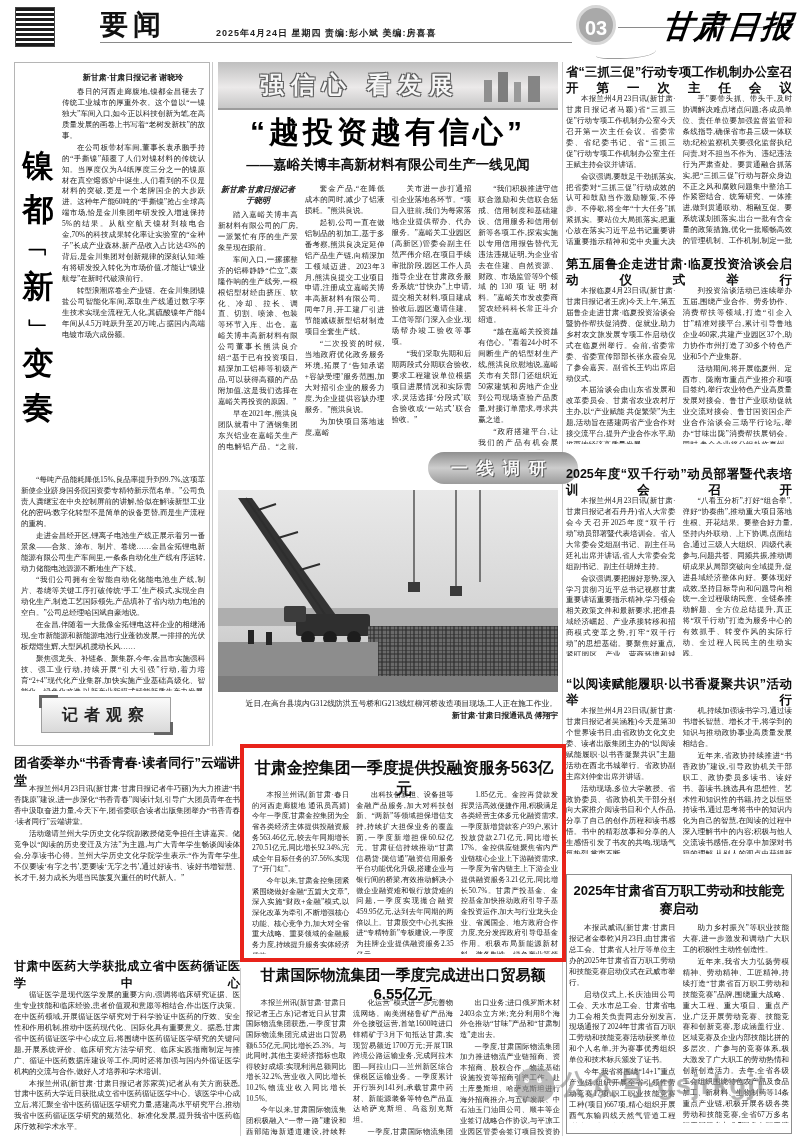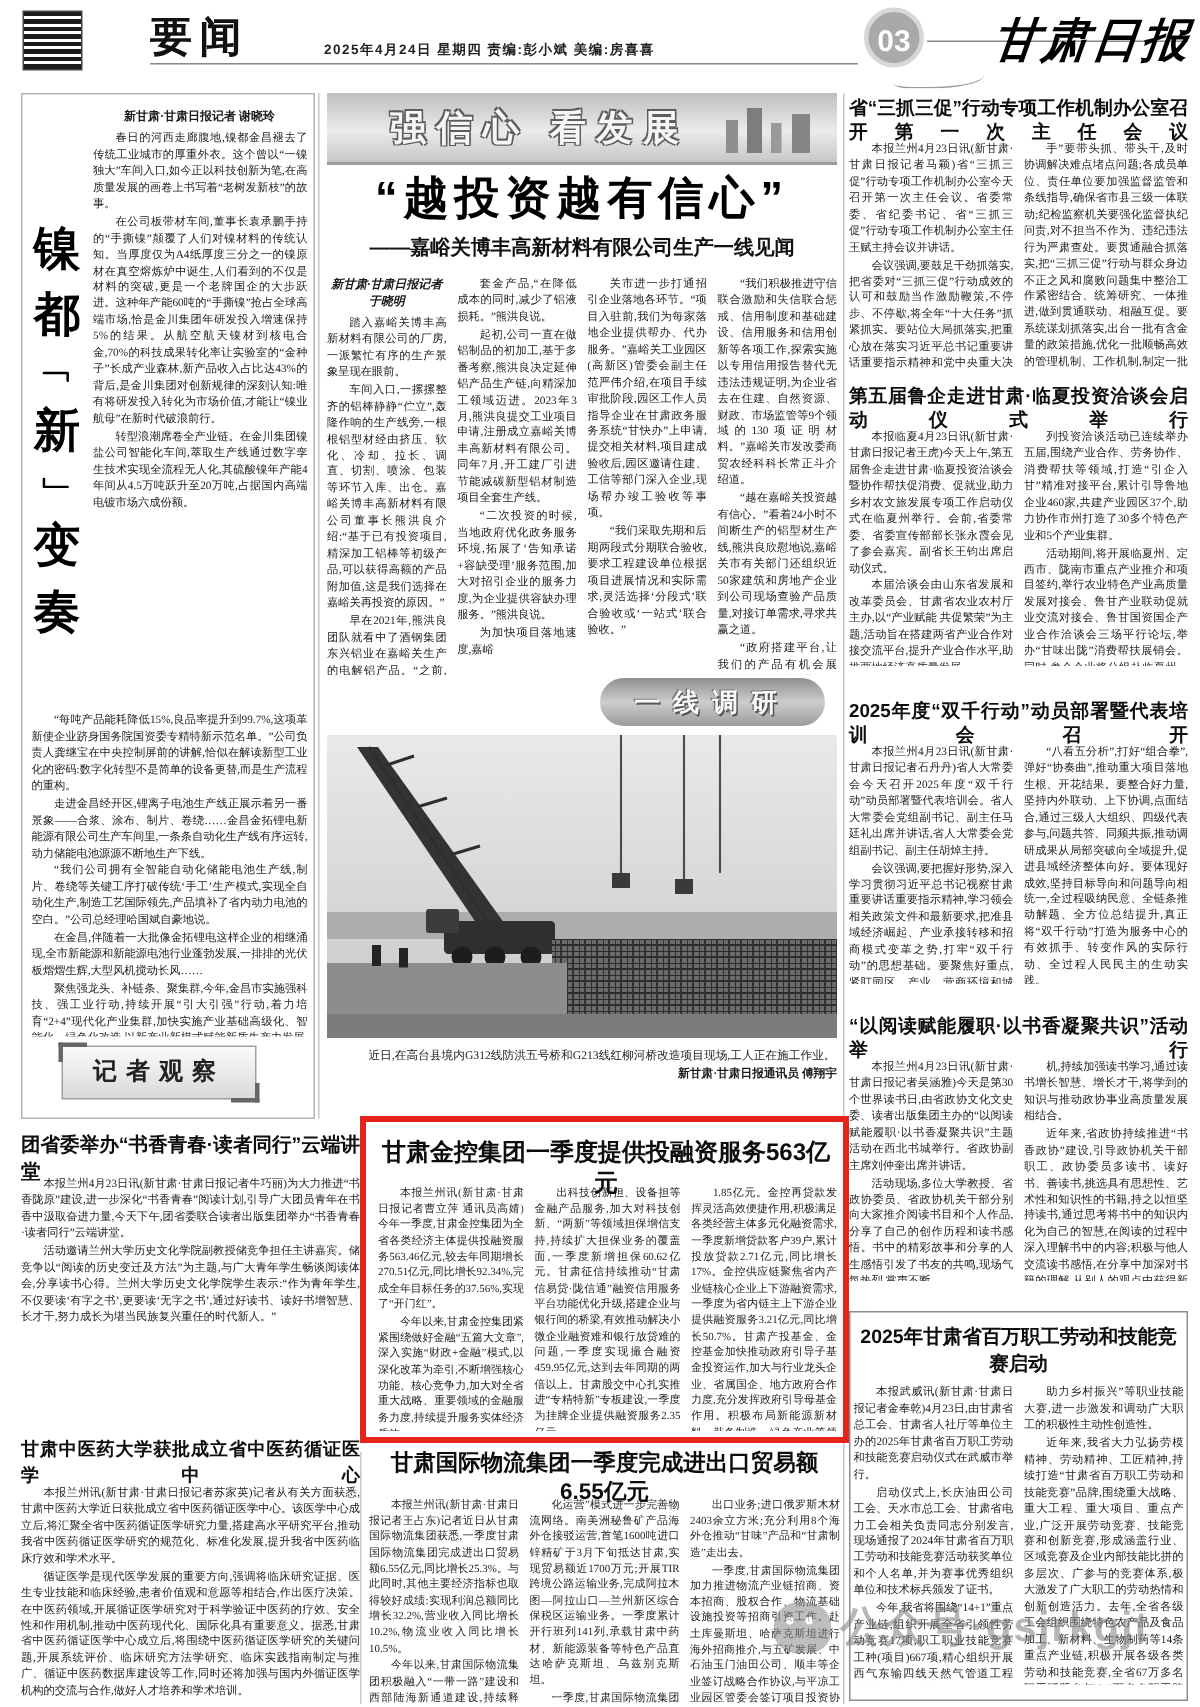--- a/index.html
+++ b/index.html
@@ -60,21 +60,21 @@
       linear-gradient(#8f8f8f,#8f8f8f) 6px 12px/8px 22px no-repeat,
       linear-gradient(#7d7d7d,#7d7d7d) 20px 4px/10px 30px no-repeat,
       linear-gradient(#999,#999) 36px 14px/7px 20px no-repeat,
       linear-gradient(#858585,#858585) 50px 8px/12px 26px no-repeat;}
   .main-headline{position:absolute;left:218px;top:112px;width:340px;text-align:center;
       font-family:"Liberation Sans",sans-serif;font-weight:900;font-size:30px;letter-spacing:4px;color:#000;}
   .main-subtitle{position:absolute;left:218px;top:156px;width:340px;text-align:center;
       font-family:"Liberation Sans",sans-serif;font-weight:bold;font-size:13.5px;color:#111;}
   .main-cols{left:218px;top:184px;width:340px;height:266px;}
   .main-byline{font-weight:bold;text-align:center;font-size:8px;margin-bottom:4px;text-indent:0;font-style:italic;}
-  .survey-badge{position:absolute;left:400px;top:452px;width:150px;height:32px;border-radius:16px;
+  .survey-badge{position:absolute;left:428px;top:452px;width:150px;height:32px;border-radius:16px;
       background:linear-gradient(180deg,#8f8f8f,#cdcdcd 50%,#9b9b9b);display:flex;align-items:center;justify-content:center;
       font-family:"Liberation Sans",sans-serif;font-weight:900;font-size:17px;letter-spacing:9px;color:#fafafa;
       text-shadow:1px 1px 0 #555,-1px -1px 0 #777;}
   .photo{position:absolute;left:218px;top:490px;width:340px;height:202px;}
   .caption{position:absolute;left:230px;top:698px;width:328px;font-size:7.8px;line-height:1.5;}
   .caption .credit{text-align:right;font-weight:bold;}
   
   .r-head{position:absolute;left:566px;width:226px;font-size:12.5px;line-height:1.3;}
   .r-cols{left:566px;width:226px;}
   .contest-box{position:absolute;left:566px;top:874px;width:226px;height:260px;border:1px solid #8d8d8d;
@@ -279,28 +279,28 @@
   </div>
 
   <div class="bl-head1 jhead">团省委举办“书香青春·读者同行”云端讲堂</div>
   <div class="bl-body1 paras">
       <p>本报兰州4月23日讯(新甘肃·甘肃日报记者牛巧丽)为大力推进“书香陇原”建设,进一步深化“书香青春”阅读计划,引导广大团员青年在书香中汲取奋进力量,今天下午,团省委联合读者出版集团举办“书香青春·读者同行”云端讲堂。</p>
       <p>活动邀请兰州大学历史文化学院副教授储竞争担任主讲嘉宾。储竞争以“阅读的历史变迁及方法”为主题,与广大青年学生畅谈阅读体会,分享读书心得。兰州大学历史文化学院学生表示:“作为青年学生,不仅要读‘有字之书’,更要读‘无字之书’,通过好读书、读好书增智慧、长才干,努力成长为堪当民族复兴重任的时代新人。”</p>
     </div>
 
   <div class="bl-head2 jhead">甘肃中医药大学获批成立省中医药循证医学中心</div>
   <div class="bl-body2 paras">
+      <p>循证医学是现代医学发展的重要方向,强调将临床研究证据、医生专业技能和临床经验,患者价值观和意愿等相结合,作出医疗决策。在中医药领域,开展循证医学研究对于科学验证中医药的疗效、安全性和作用机制,推动中医药现代化、国际化具有重要意义。据悉,甘肃省中医药循证医学中心成立后,将围绕中医药循证医学研究的关键问题,开展系统评价、临床研究方法学研究、临床实践指南制定与推广、循证中医药数据库建设等工作,同时还将加强与国内外循证医学机构的交流与合作,做好人才培养和学术培训。</p>
       <p>本报兰州讯(新甘肃·甘肃日报记者苏家英)记者从有关方面获悉,甘肃中医药大学近日获批成立省中医药循证医学中心。该医学中心成立后,将汇聚全省中医药循证医学研究力量,搭建高水平研究平台,推动我省中医药循证医学研究的规范化、标准化发展,提升我省中医药临床疗效和学术水平。</p>
-      <p>循证医学是现代医学发展的重要方向,强调将临床研究证据、医生专业技能和临床经验,患者价值观和意愿等相结合,作出医疗决策。在中医药领域,开展循证医学研究对于科学验证中医药的疗效、安全性和作用机制,推动中医药现代化、国际化具有重要意义。据悉,甘肃省中医药循证医学中心成立后,将围绕中医药循证医学研究的关键问题,开展系统评价、临床研究方法学研究、临床实践指南制定与推广、循证中医药数据库建设等工作,同时还将加强与国内外循证医学机构的交流与合作,做好人才培养和学术培训。</p>
     </div>
 
   <div class="fin-head chead">甘肃金控集团一季度提供投融资服务563亿元</div>
   <div class="cols fin-cols">
     <div class="paras">
-        <p>本报兰州讯(新甘肃·甘肃日报记者曹立萍 通讯员高婧)今年一季度,甘肃金控集团为全省各类经济主体提供投融资服务563.46亿元,较去年同期增长270.51亿元,同比增长92.34%,完成全年目标任务的37.56%,实现了“开门红”。</p>
+        <p>本报兰州讯(新甘肃·春日的河西走廊腹地 通讯员高婧)今年一季度,甘肃金控集团为全省各类经济主体提供投融资服务563.46亿元,较去年同期增长270.51亿元,同比增长92.34%,完成全年目标任务的37.56%,实现了“开门红”。</p>
         <p>今年以来,甘肃金控集团紧紧围绕做好金融“五篇大文章”,深入实施“财政+金融”模式,以深化改革为牵引,不断增强核心功能、核心竞争力,加大对全省重大战略、重要领域的金融服务力度,持续提升服务实体经济质效。</p>
       </div>
     <div class="paras">
         <p>出科技创新担、设备担等金融产品服务,加大对科技创新、“两新”等领域担保增信支持,持续扩大担保业务的覆盖面,一季度新增担保60.62亿元。甘肃征信持续推动“甘肃信易贷·陇信通”融资信用服务平台功能优化升级,搭建企业与银行间的桥梁,有效推动解决小微企业融资难和银行放贷难的问题,一季度实现撮合融资459.95亿元,达到去年同期的两倍以上。甘肃股交中心扎实推进“专精特新”专板建设,一季度为挂牌企业提供融资服务2.35亿元。</p>
       </div>
     <div class="paras">
         <p>1.85亿元。金控再贷款发挥灵活高效便捷作用,积极满足各类经营主体多元化融资需求,一季度新增贷款客户39户,累计投放贷款2.71亿元,同比增长17%。金控供应链聚焦省内产业链核心企业上下游融资需求,一季度为省内链主上下游企业提供融资服务3.21亿元,同比增长50.7%。甘肃产投基金、金控基金加快推动政府引导子基金投资运作,加大与行业龙头企业、省属国企、地方政府合作力度,充分发挥政府引导母基金作用。积极布局新能源新材料、装备制造、绿色产业等领域,打造政府引导基金集群,一季度政府引导基金新增投资2.92亿元,市场化基金2.17亿元,分别较上年同期增长210%、112%。</p>
       </div>
   </div>
   <div class="highlight"></div>

